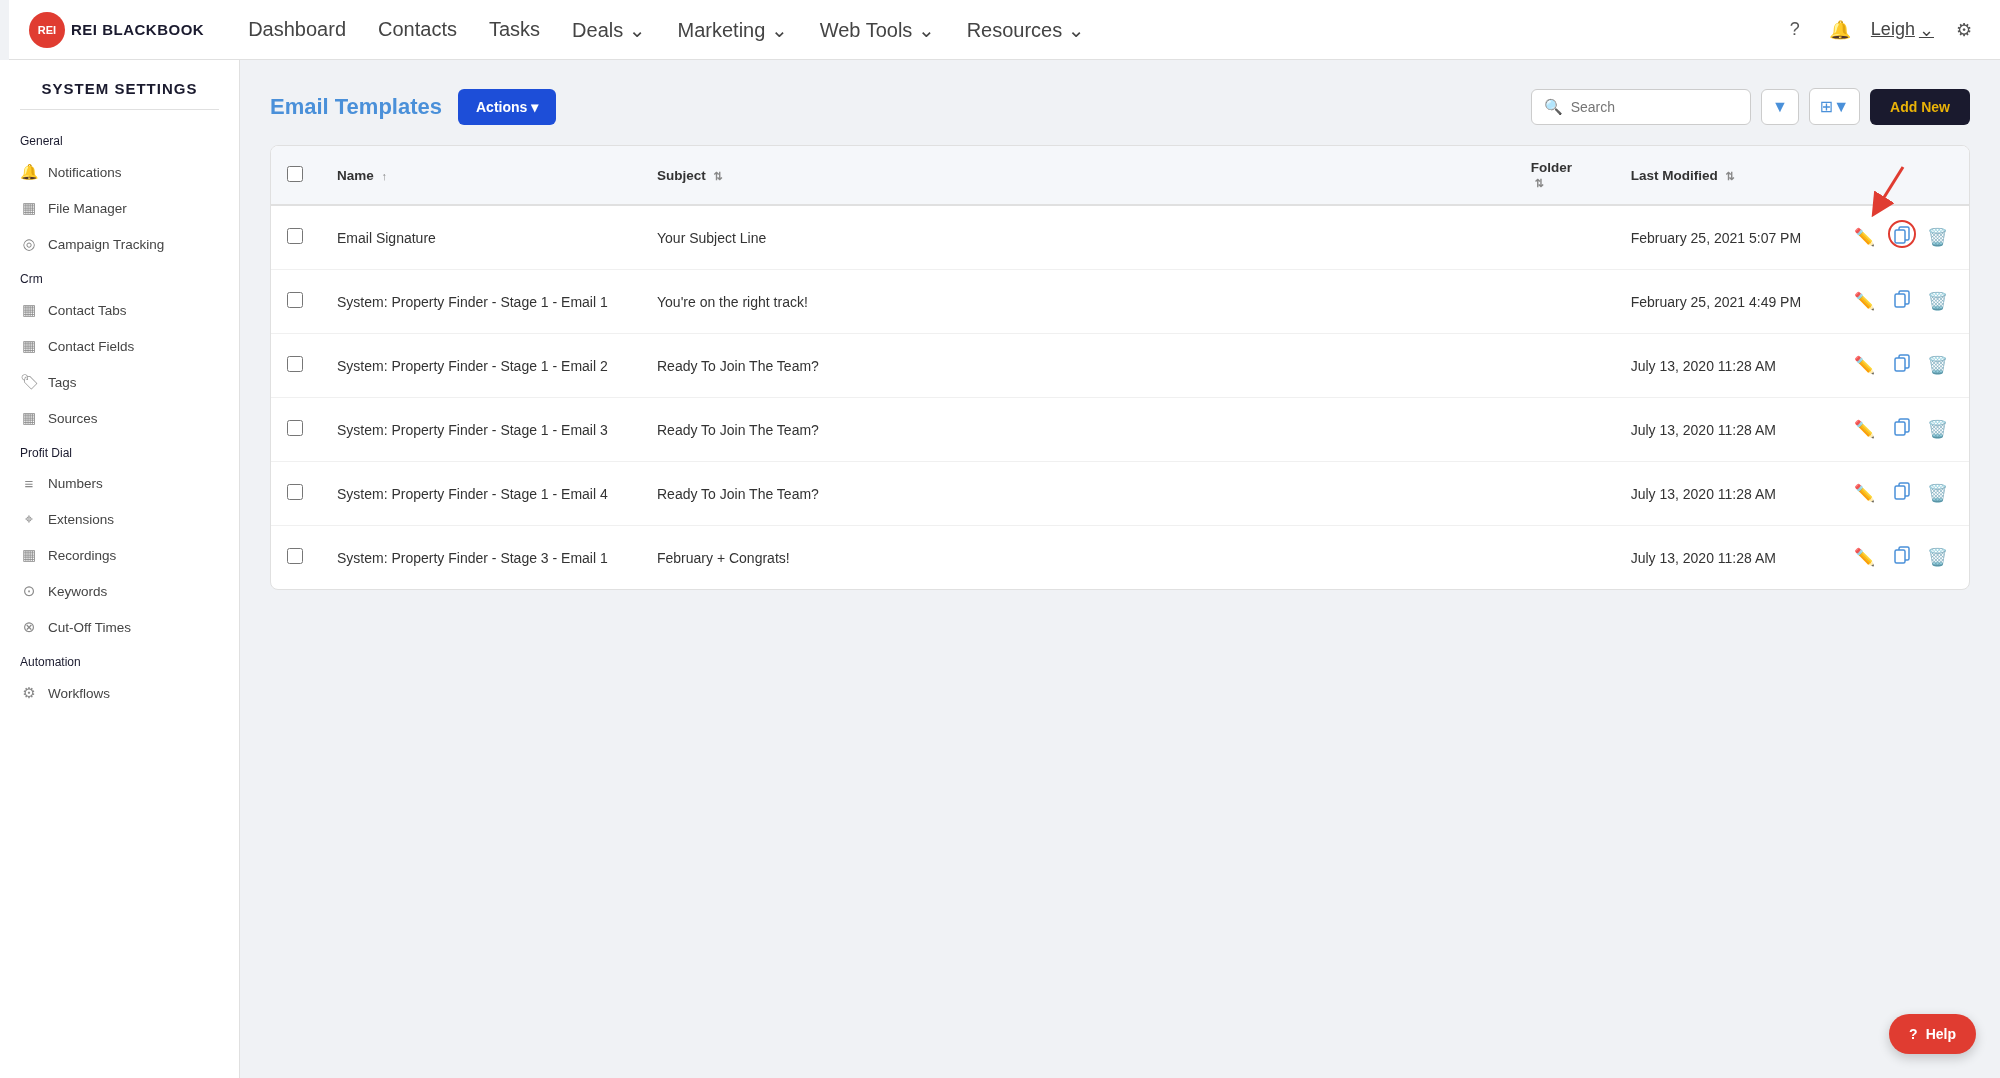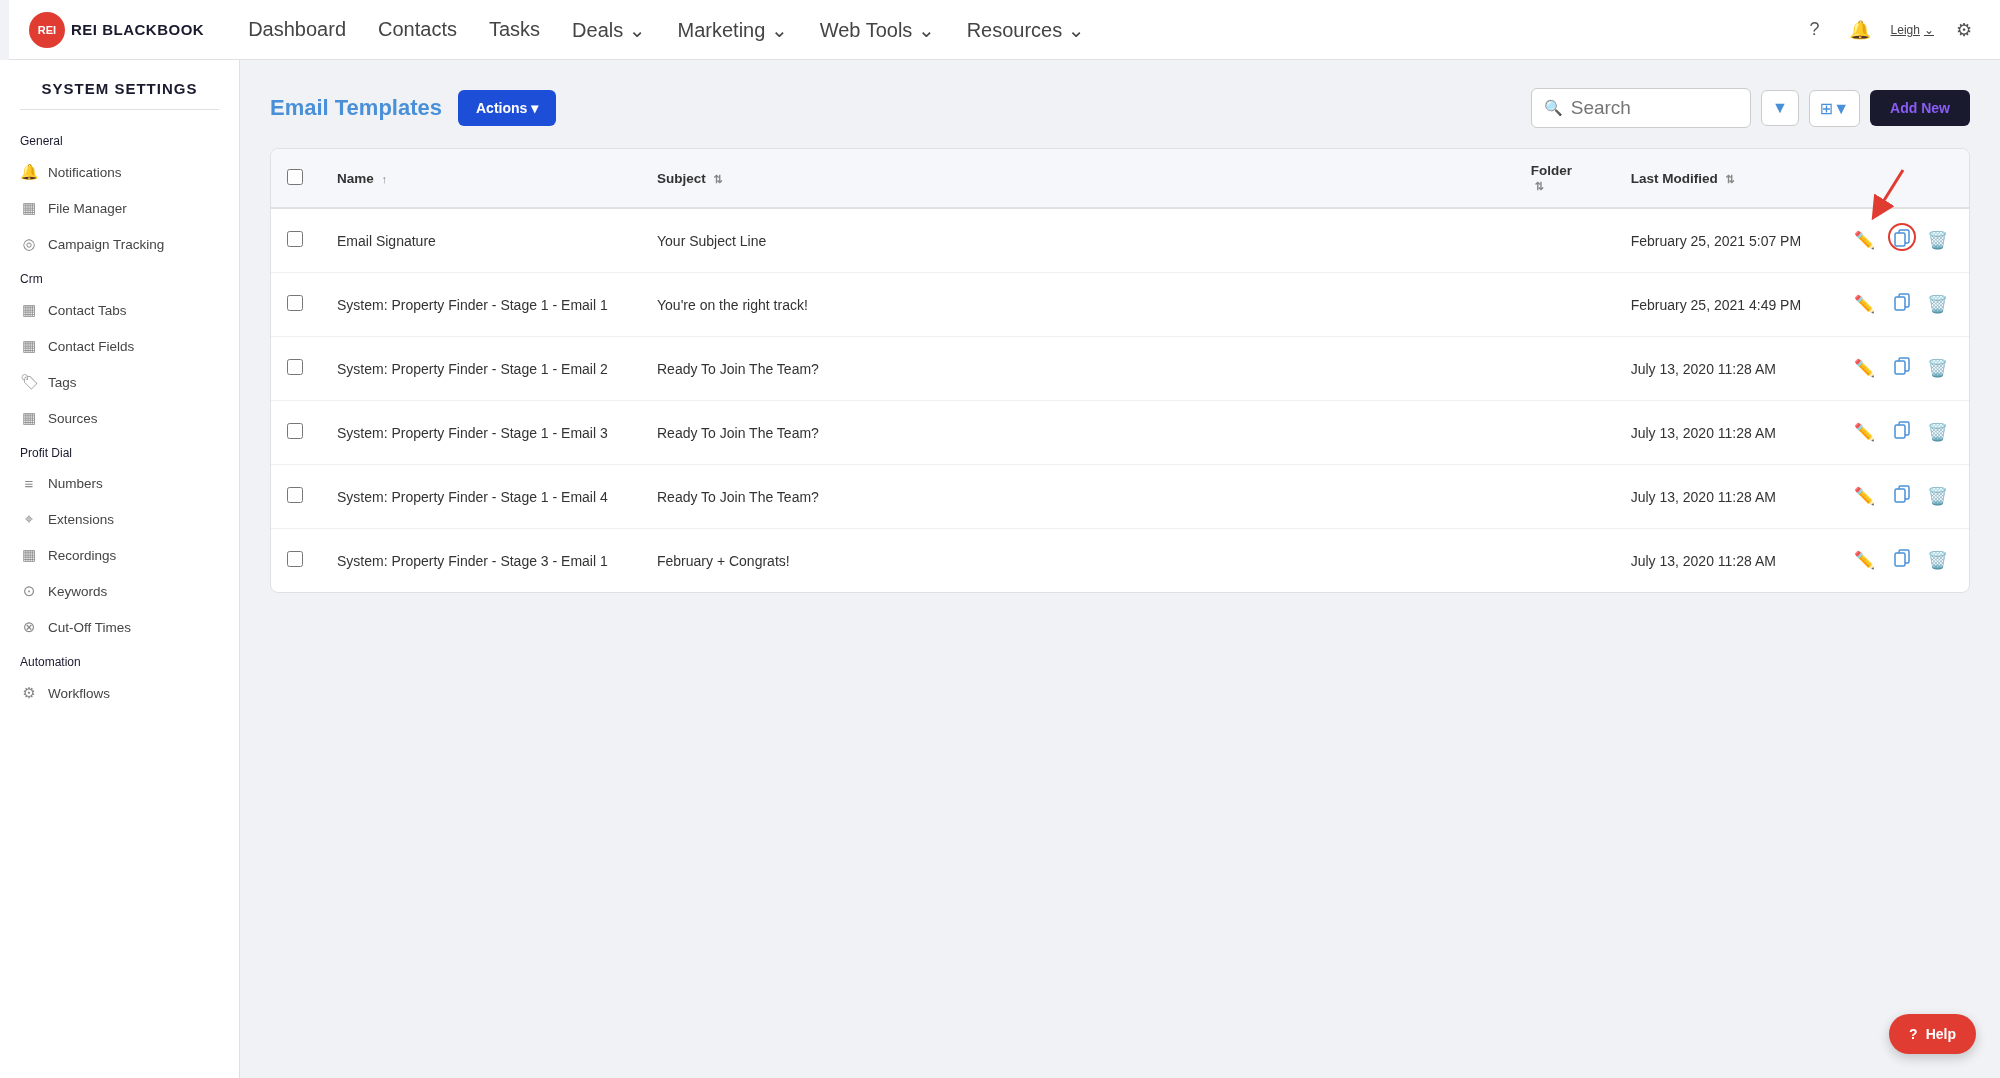--- a/index.html
+++ b/index.html
@@ -48,21 +48,21 @@
     .nav-right {
       display: flex; align-items: center; gap: 14px;
     }
     .nav-icon-btn {
       width: 32px; height: 32px;
       display: flex; align-items: center; justify-content: center;
       cursor: pointer; color: #555; font-size: 18px;
     }
     .nav-user {
       display: flex; align-items: center; gap: 4px;
-      cursor: pointer; color: #444; font-size: 12px; text-decoration: underline;
+      cursor: pointer; color: #444; font-size: 18px; text-decoration: underline;
     }
     .nav-settings {
       width: 32px; height: 32px;
       display: flex; align-items: center; justify-content: center;
       cursor: pointer; color: #555; font-size: 18px;
     }
 
     
     .layout {
       display: flex;
@@ -154,40 +154,40 @@
       background: #fff;
       border: 1px solid #ccc;
       border-radius: 6px;
       padding: 8px 12px;
       gap: 8px;
       width: 220px;
     }
     .search-box input {
       border: none;
       outline: none;
-      font-size: 19px;
+      font-size: 14px;
       color: #888;
       width: 100%;
       background: transparent;
     }
     .filter-btn {
       background: #fff;
       border: 1px solid #ccc;
       border-radius: 6px;
       padding: 8px 10px;
       cursor: pointer;
       display: flex;
       align-items: center;
       gap: 4px;
       color: #4a90d9;
       font-size: 16px;
     }
     .add-new-btn {
       background: #1a1a2e;
-      color: #8b5cf6;
+      color: #eab308;
       border: none;
       padding: 10px 20px;
       border-radius: 6px;
       font-size: 14px;
       font-weight: 600;
       cursor: pointer;
     }
 
     
     .table-container {

